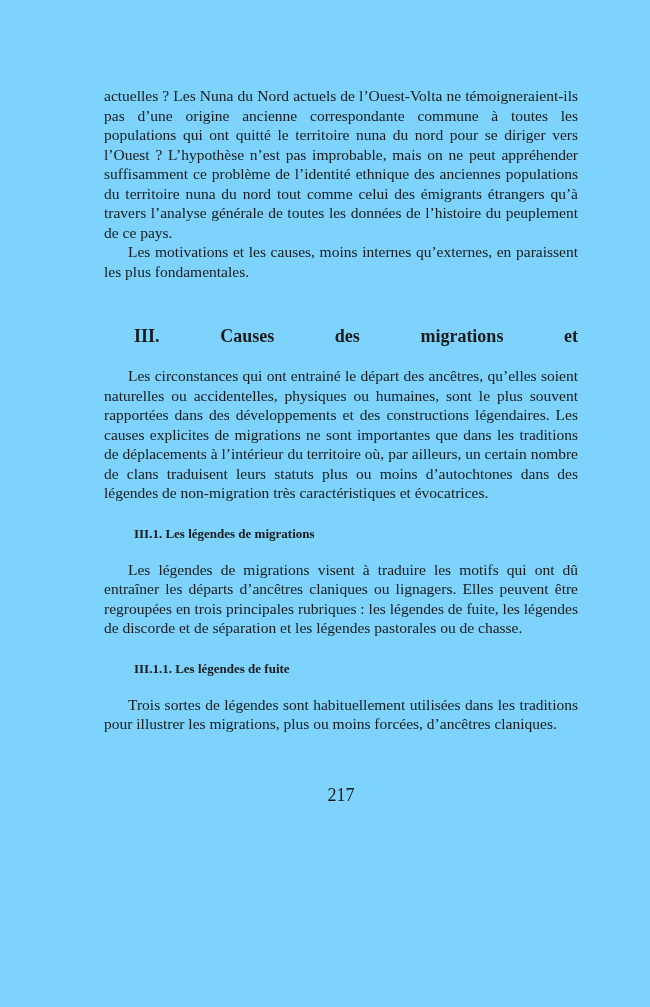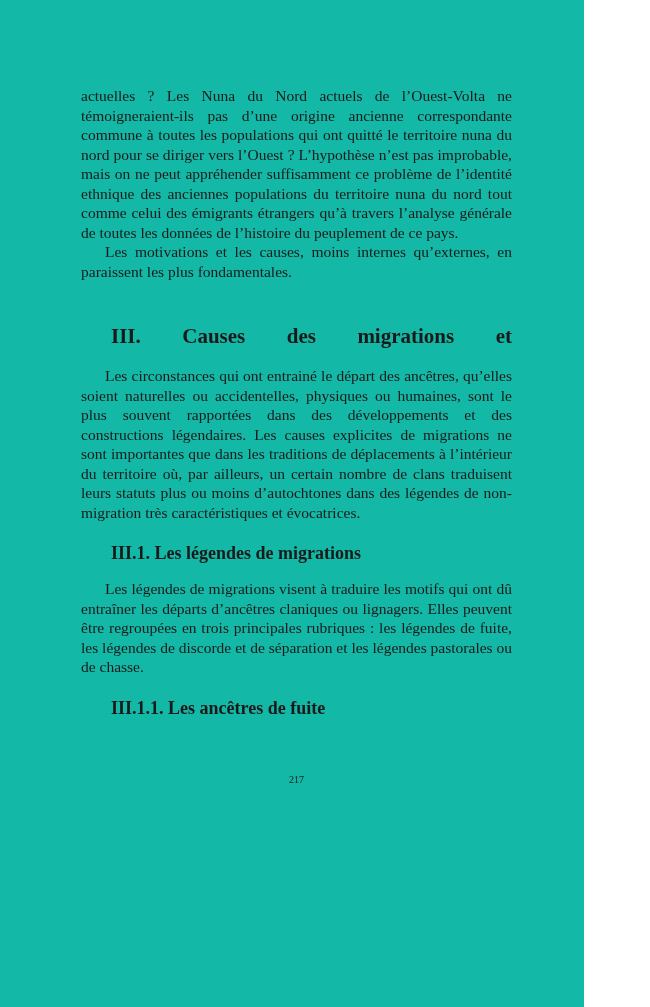--- a/index.html
+++ b/index.html
@@ -3,57 +3,57 @@
 <meta charset="utf-8">
 <style>
   * { margin: 0; padding: 0; box-sizing: border-box; }
   html, body {
     background: #ffffff;
     font-family: "Liberation Serif", "DejaVu Serif", serif;
     color: #1a1a1a;
   }
   .page {
     position: relative;
-    width: 584px;
+    width: 650px;
     height: 1007px;
-    background: #14b8a6;
+    background: #7dd3fc;
     overflow: hidden;
-    padding: 86px 72px 0 81px;
+    padding: 86px 72px 0 104px;
   }
   .body-par {
     font-size: 15.5px;
     line-height: 19.5px;
     text-align: justify;
     hyphens: none;
     -webkit-hyphens: none;
   }
   .indent { text-indent: 24px; }
   .section-heading {
     margin: 42px 0 16px 30px;
     font-weight: bold;
-    font-size: 21px;
+    font-size: 18px;
     line-height: 27px;
   }
   .section-heading .h-line-1 {
     text-align: justify;
     text-align-last: justify;
   }
   .section-heading .h-line-2 {
     text-align: left;
   }
   .sub-heading {
     margin: 21px 0 16px 30px;
     font-weight: bold;
-    font-size: 18px;
+    font-size: 13px;
     line-height: 20px;
   }
   .page-number {
     margin-top: 52px;
     text-align: center;
-    font-size: 10px;
+    font-size: 18px;
     line-height: 19.5px;
   }
 </style>
 </head>
 <body>
 
 <div class="page">
 
   <p class="body-par">actuelles ? Les Nuna du Nord actuels de l’Ouest-Volta ne témoigneraient-ils pas d’une origine ancienne correspondante commune à toutes les populations qui ont quitté le territoire nuna du nord pour se diriger vers l’Ouest ? L’hypothèse n’est pas improbable, mais on ne peut appréhender suffisamment ce problème de l’identité ethnique des anciennes populations du territoire nuna du nord tout comme celui des émigrants étrangers qu’à travers l’analyse générale de toutes les données de l’histoire du peuplement de ce pays.</p>
 
@@ -62,18 +62,19 @@
   <div class="section-heading">
     <div class="h-line-1">III. Causes des migrations et</div>
   </div>
 
   <p class="body-par indent">Les circonstances qui ont entrainé le départ des ancêtres, qu’elles soient naturelles ou accidentelles, physiques ou humaines, sont le plus souvent rapportées dans des développements et des constructions légendaires. Les causes explicites de migrations ne sont importantes que dans les traditions de déplacements à l’intérieur du territoire où, par ailleurs, un certain nombre de clans traduisent leurs statuts plus ou moins d’autochtones dans des légendes de non-migration très caractéristiques et évocatrices.</p>
 
   <h3 class="sub-heading">III.1. Les légendes de migrations</h3>
 
   <p class="body-par indent">Les légendes de migrations visent à traduire les motifs qui ont dû entraîner les départs d’ancêtres claniques ou lignagers. Elles peuvent être regroupées en trois principales rubriques : les légendes de fuite, les légendes de discorde et de séparation et les légendes pastorales ou de chasse.</p>
 
-  <h4 class="sub-heading">III.1.1. Les ancêtres de fuite</h4>
+  <h4 class="sub-heading">III.1.1. Les légendes de fuite</h4>
 
+  <p class="body-par indent">Trois sortes de légendes sont habituellement utilisées dans les traditions pour illustrer les migrations, plus ou moins forcées, d’ancêtres claniques.</p>
 
   <div class="page-number">217</div>
 
 </div>
 
 </body></html>

